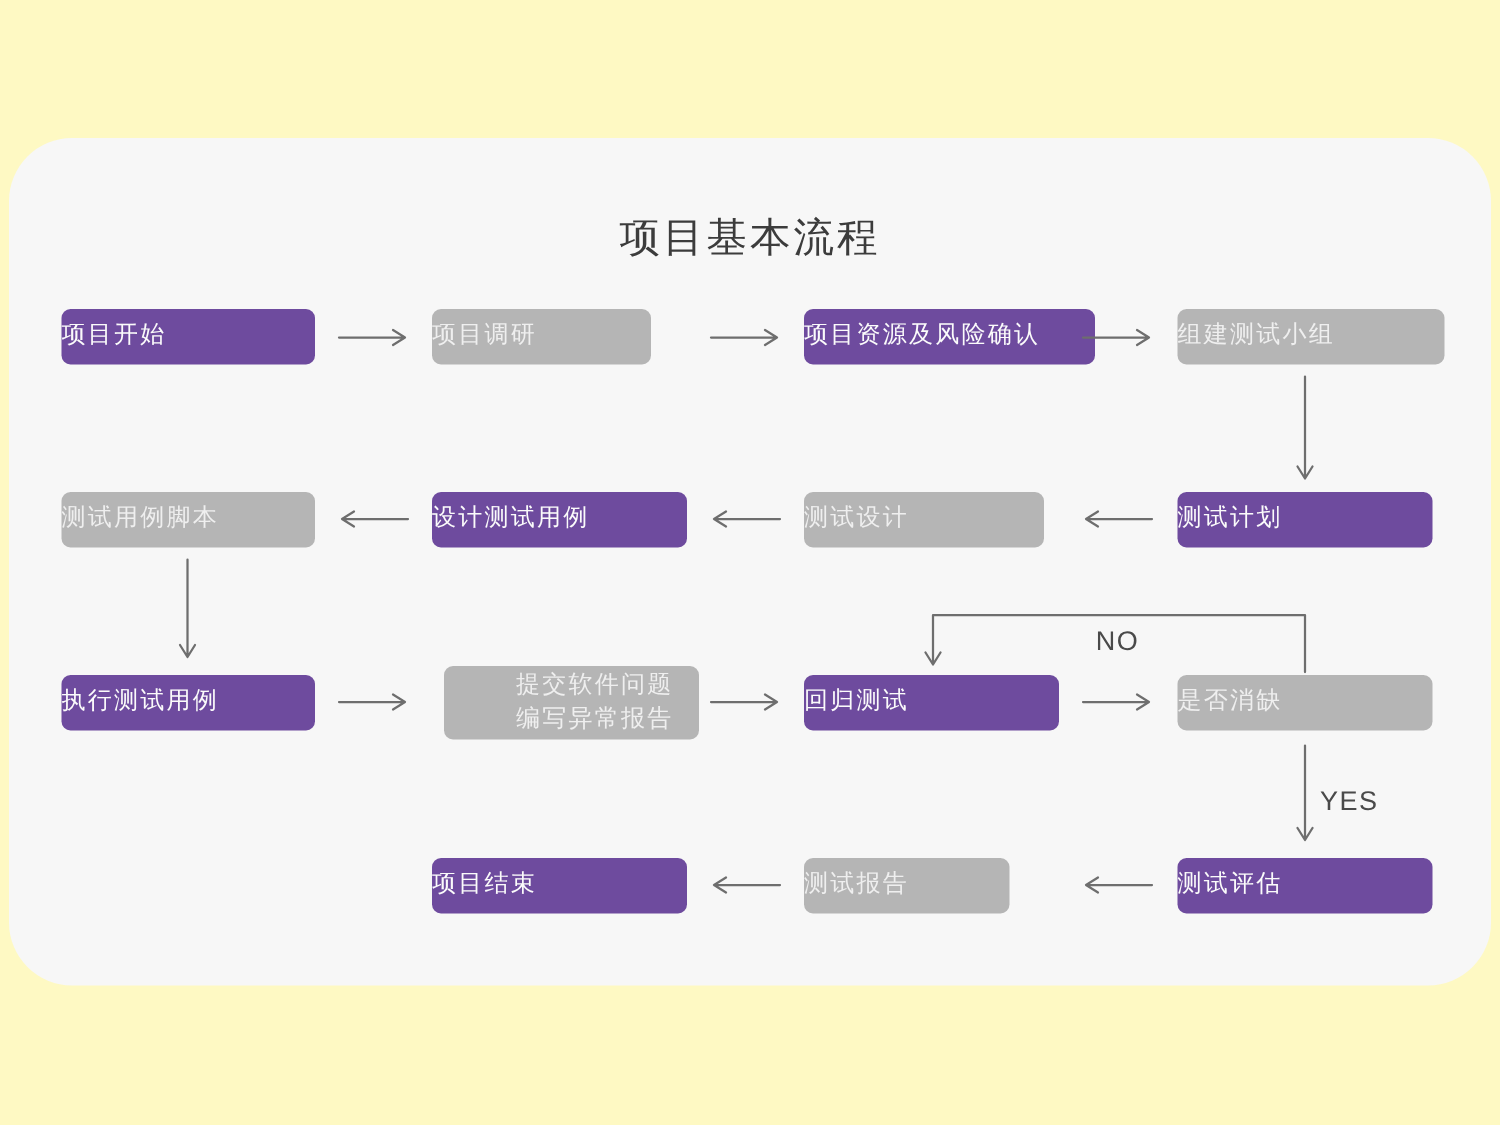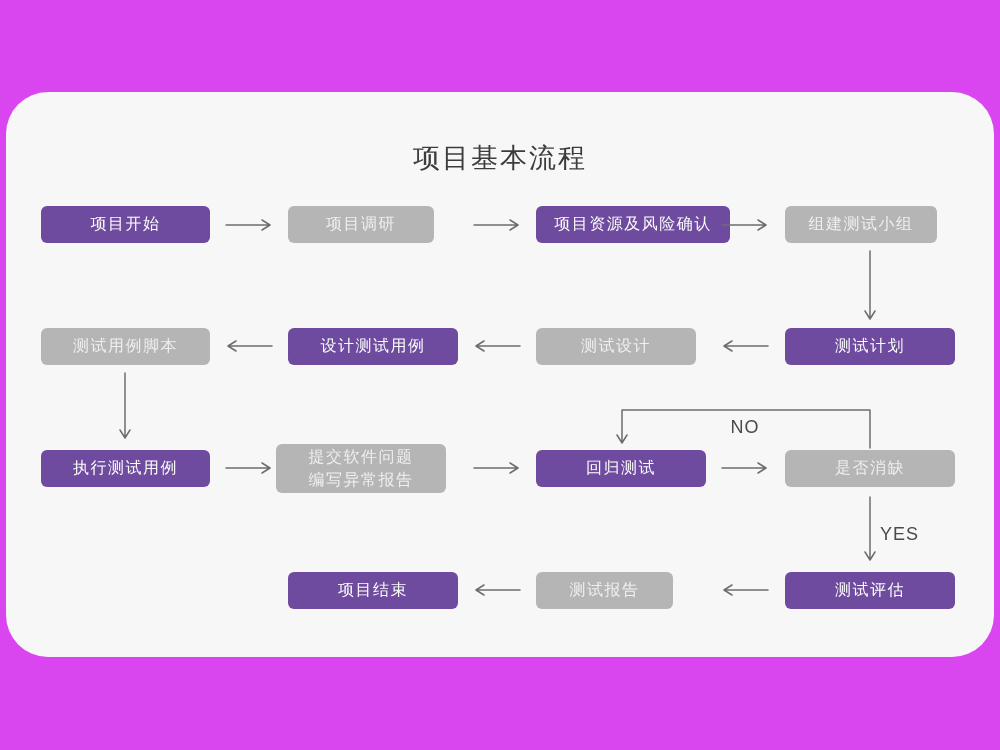--- a/index.html
+++ b/index.html
@@ -5,21 +5,21 @@
   html, body {
     margin: 0;
     padding: 0;
     background: #ffffff;
     font-family: "Liberation Sans", sans-serif;
   }
   .canvas {
     position: relative;
     width: 1000px;
     height: 750px;
-    background: #d946ef;
+    background: #fef9c3;
     overflow: hidden;
   }
   .card {
     position: absolute;
     left: 6px;
     top: 92px;
     width: 988px;
     height: 565px;
     background: #f7f7f7;
     border-radius: 42px;
@@ -32,21 +32,20 @@
     text-align: center;
     font-size: 27px;
     font-weight: 500;
     color: #3c3c3c;
     letter-spacing: 2px;
   }
   .node {
     position: absolute;
     display: flex;
     flex-direction: column;
-    align-items: center;
     justify-content: center;
     border-radius: 6px;
     font-size: 16px;
     letter-spacing: 1.5px;
     line-height: 1.4;
     white-space: nowrap;
     box-sizing: border-box;
   }
   #arrow-layer {
     position: absolute;
@@ -79,39 +78,39 @@
   <div id="node-layer">
       <div class="node" style="left: 41px; top: 206px; width: 169px; height: 37px; background: rgb(110, 75, 158); color: rgb(251, 251, 251);">
         <span>项目开始</span>
       </div>
       <div class="node" style="left: 288px; top: 206px; width: 146px; height: 37px; background: rgb(181, 181, 181); color: rgb(239, 239, 239);">
         <span>项目调研</span>
       </div>
       <div class="node" style="left: 536px; top: 206px; width: 194px; height: 37px; background: rgb(110, 75, 158); color: rgb(251, 251, 251);">
         <span>项目资源及风险确认</span>
       </div>
-      <div class="node" style="left: 785px; top: 206px; width: 152px; height: 37px; background: rgb(181, 181, 181); color: rgb(239, 239, 239);">
+      <div class="node" style="left: 785px; top: 206px; width: 178px; height: 37px; background: rgb(181, 181, 181); color: rgb(239, 239, 239);">
         <span>组建测试小组</span>
       </div>
       <div class="node" style="left: 41px; top: 328px; width: 169px; height: 37px; background: rgb(181, 181, 181); color: rgb(239, 239, 239);">
         <span>测试用例脚本</span>
       </div>
       <div class="node" style="left: 288px; top: 328px; width: 170px; height: 37px; background: rgb(110, 75, 158); color: rgb(251, 251, 251);">
         <span>设计测试用例</span>
       </div>
       <div class="node" style="left: 536px; top: 328px; width: 160px; height: 37px; background: rgb(181, 181, 181); color: rgb(239, 239, 239);">
         <span>测试设计</span>
       </div>
       <div class="node" style="left: 785px; top: 328px; width: 170px; height: 37px; background: rgb(110, 75, 158); color: rgb(251, 251, 251);">
         <span>测试计划</span>
       </div>
       <div class="node" style="left: 41px; top: 450px; width: 169px; height: 37px; background: rgb(110, 75, 158); color: rgb(251, 251, 251);">
         <span>执行测试用例</span>
       </div>
-      <div class="node" style="left: 276px; top: 444px; width: 170px; height: 49px; background: rgb(181, 181, 181); color: rgb(239, 239, 239);">
+      <div class="node" style="left: 296px; top: 444px; width: 170px; height: 49px; background: rgb(181, 181, 181); color: rgb(239, 239, 239); padding-left: 48px;">
         <span>提交软件问题</span>
         <span>编写异常报告</span>
       </div>
       <div class="node" style="left: 536px; top: 450px; width: 170px; height: 37px; background: rgb(110, 75, 158); color: rgb(251, 251, 251);">
         <span>回归测试</span>
       </div>
       <div class="node" style="left: 785px; top: 450px; width: 170px; height: 37px; background: rgb(181, 181, 181); color: rgb(239, 239, 239);">
         <span>是否消缺</span>
       </div>
       <div class="node" style="left: 288px; top: 572px; width: 170px; height: 37px; background: rgb(110, 75, 158); color: rgb(251, 251, 251);">

